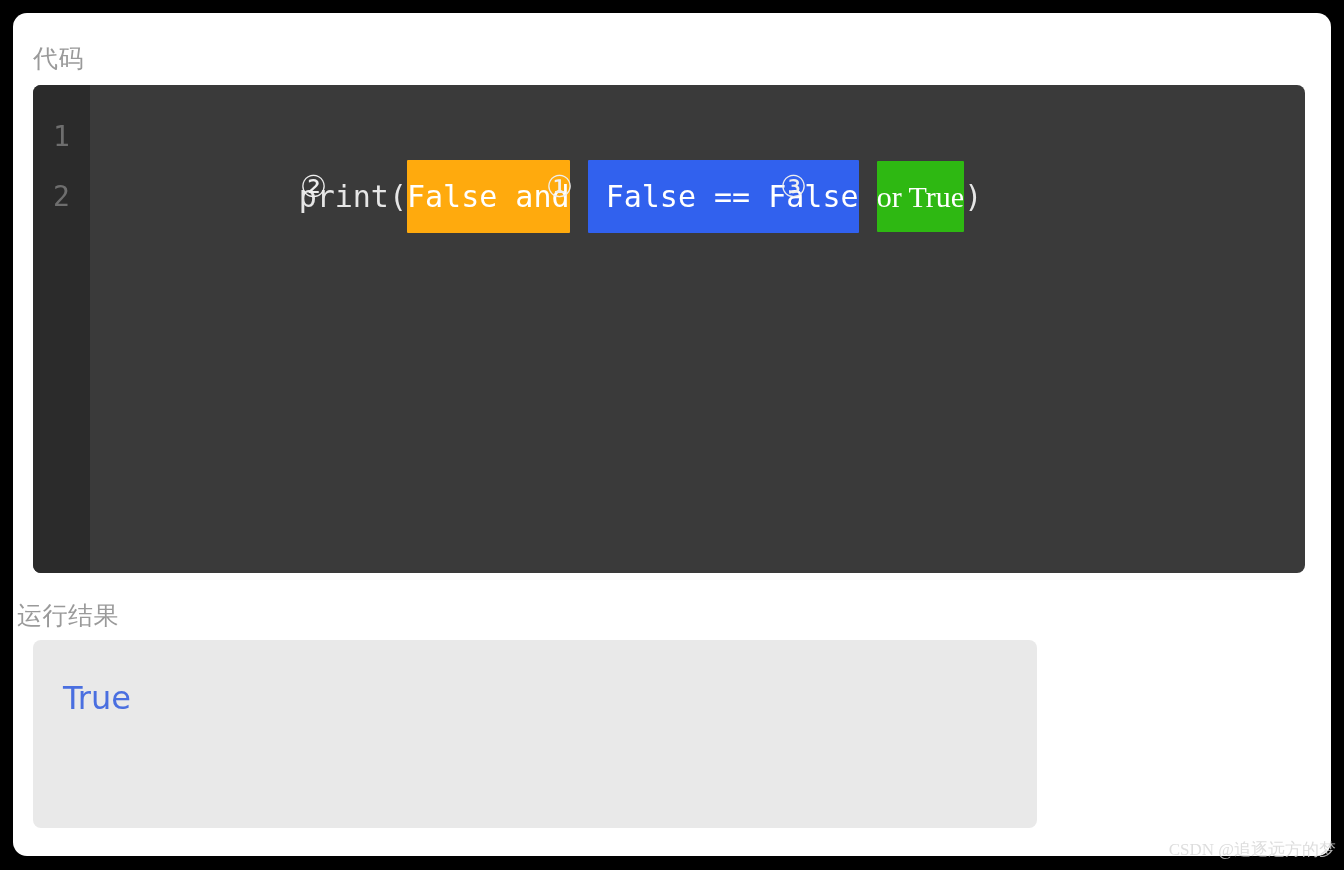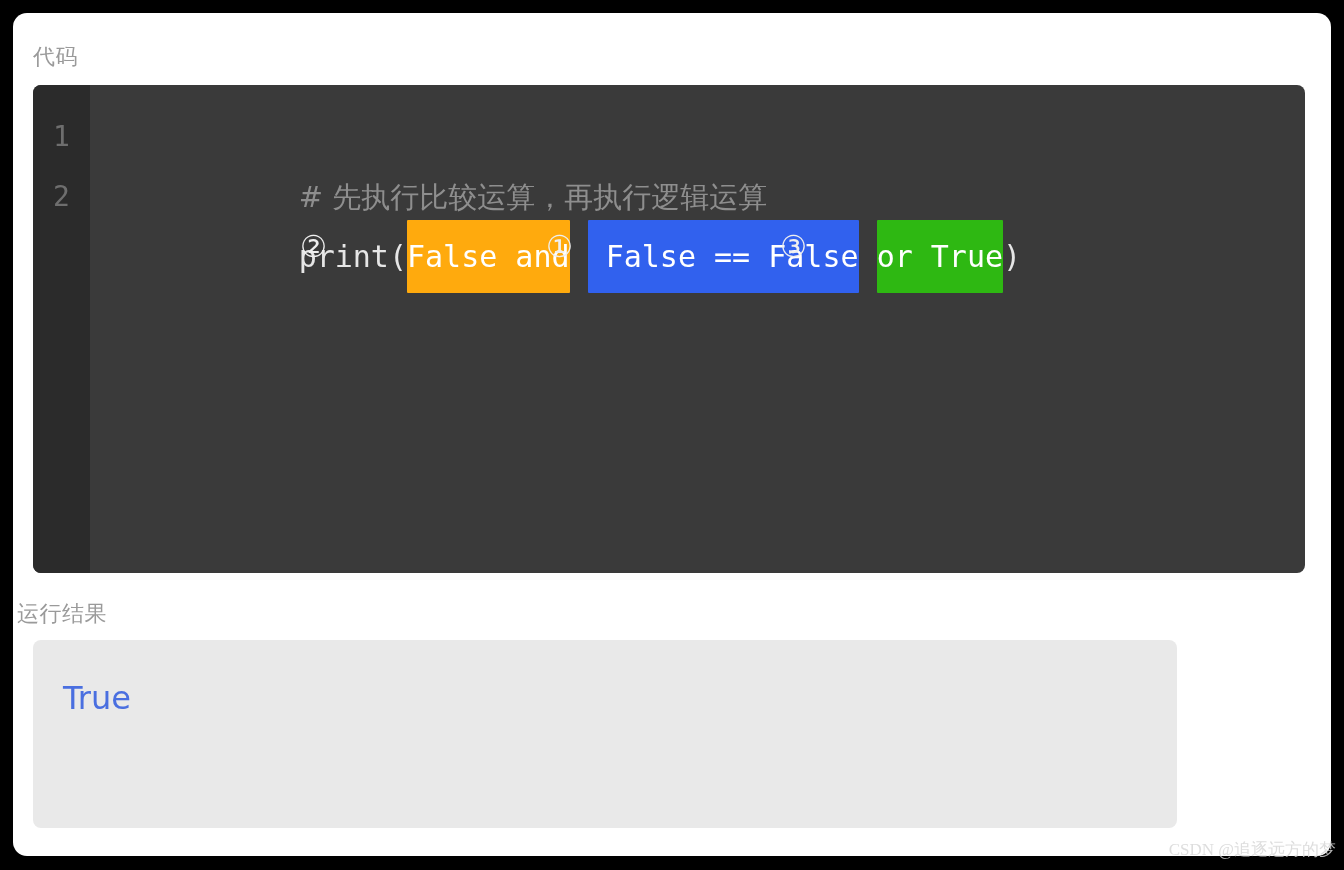--- a/index.html
+++ b/index.html
@@ -29,21 +29,21 @@
     height: 843px;
     background: #ffffff;
     border-radius: 14px;
     box-sizing: border-box;
   }
 
   
   .section-label {
     position: absolute;
     color: #9a9a9a;
-    font-size: 22px;
+    font-size: 25px;
     font-family: Liberation Mono, monospace;
     letter-spacing: 0.5px;
     white-space: nowrap;
   }
   #label-code   { left: 20px; top: 29px; }
   #label-output { left: 4px; top: 586px; }
 
   
   .code-block {
     position: absolute;
@@ -95,21 +95,21 @@
     color: #e6e6e6;
     position: relative;
   }
   .hl {
     color: #ffffff;
     padding: 19px 0;
     border-radius: 1px;
   }
   .hl-orange { background: #ffaa0d; }
   .hl-blue   { background: #3161ee; }
-  .hl-green  { background: #2eb812; }
+  .hl-green  { background: #2eb812; font-family: Liberation Serif, serif; }
 
   
   .marker-row {
     position: relative;
     height: 46px;
     font-family: "DejaVu Sans", "Liberation Sans", sans-serif;
   }
   .marker {
     position: absolute;
     top: 0;
@@ -120,21 +120,21 @@
   }
   #marker-2 { left: 182px; }
   #marker-1 { left: 428px; }
   #marker-3 { left: 662px; }
 
   
   .output-block {
     position: absolute;
     left: 20px;
     top: 627px;
-    width: 1144px;
+    width: 1004px;
     height: 188px;
     background: #e9e9e9;
     border-radius: 8px;
     box-sizing: border-box;
     padding: 38px 0 0 30px;
   }
   .output-text {
     color: #4a6fe0;
     font-family: "DejaVu Sans", "Liberation Sans", sans-serif;
     font-size: 32px;
@@ -165,23 +165,20 @@
 
     <div class="code-block">
 
       <div class="gutter">
         <span class="ln">1</span>
         <span class="ln">2</span>
       </div>
 
       <div class="code-area">
 
-        <div class="code-line">
-          <span class="comment"># 先执行比较运算，再执行逻辑运算</span>
-        </div>
 
         <div class="code-line stmt">
           <span>print(</span><span class="hl hl-orange">False and</span><span> </span><span class="hl hl-blue"> False == False</span><span> </span><span class="hl hl-green">or True</span><span>)</span>
         </div>
 
         <div class="marker-row">
           <span class="marker" id="marker-2">②</span>
           <span class="marker" id="marker-1">①</span>
           <span class="marker" id="marker-3">③</span>
         </div>

